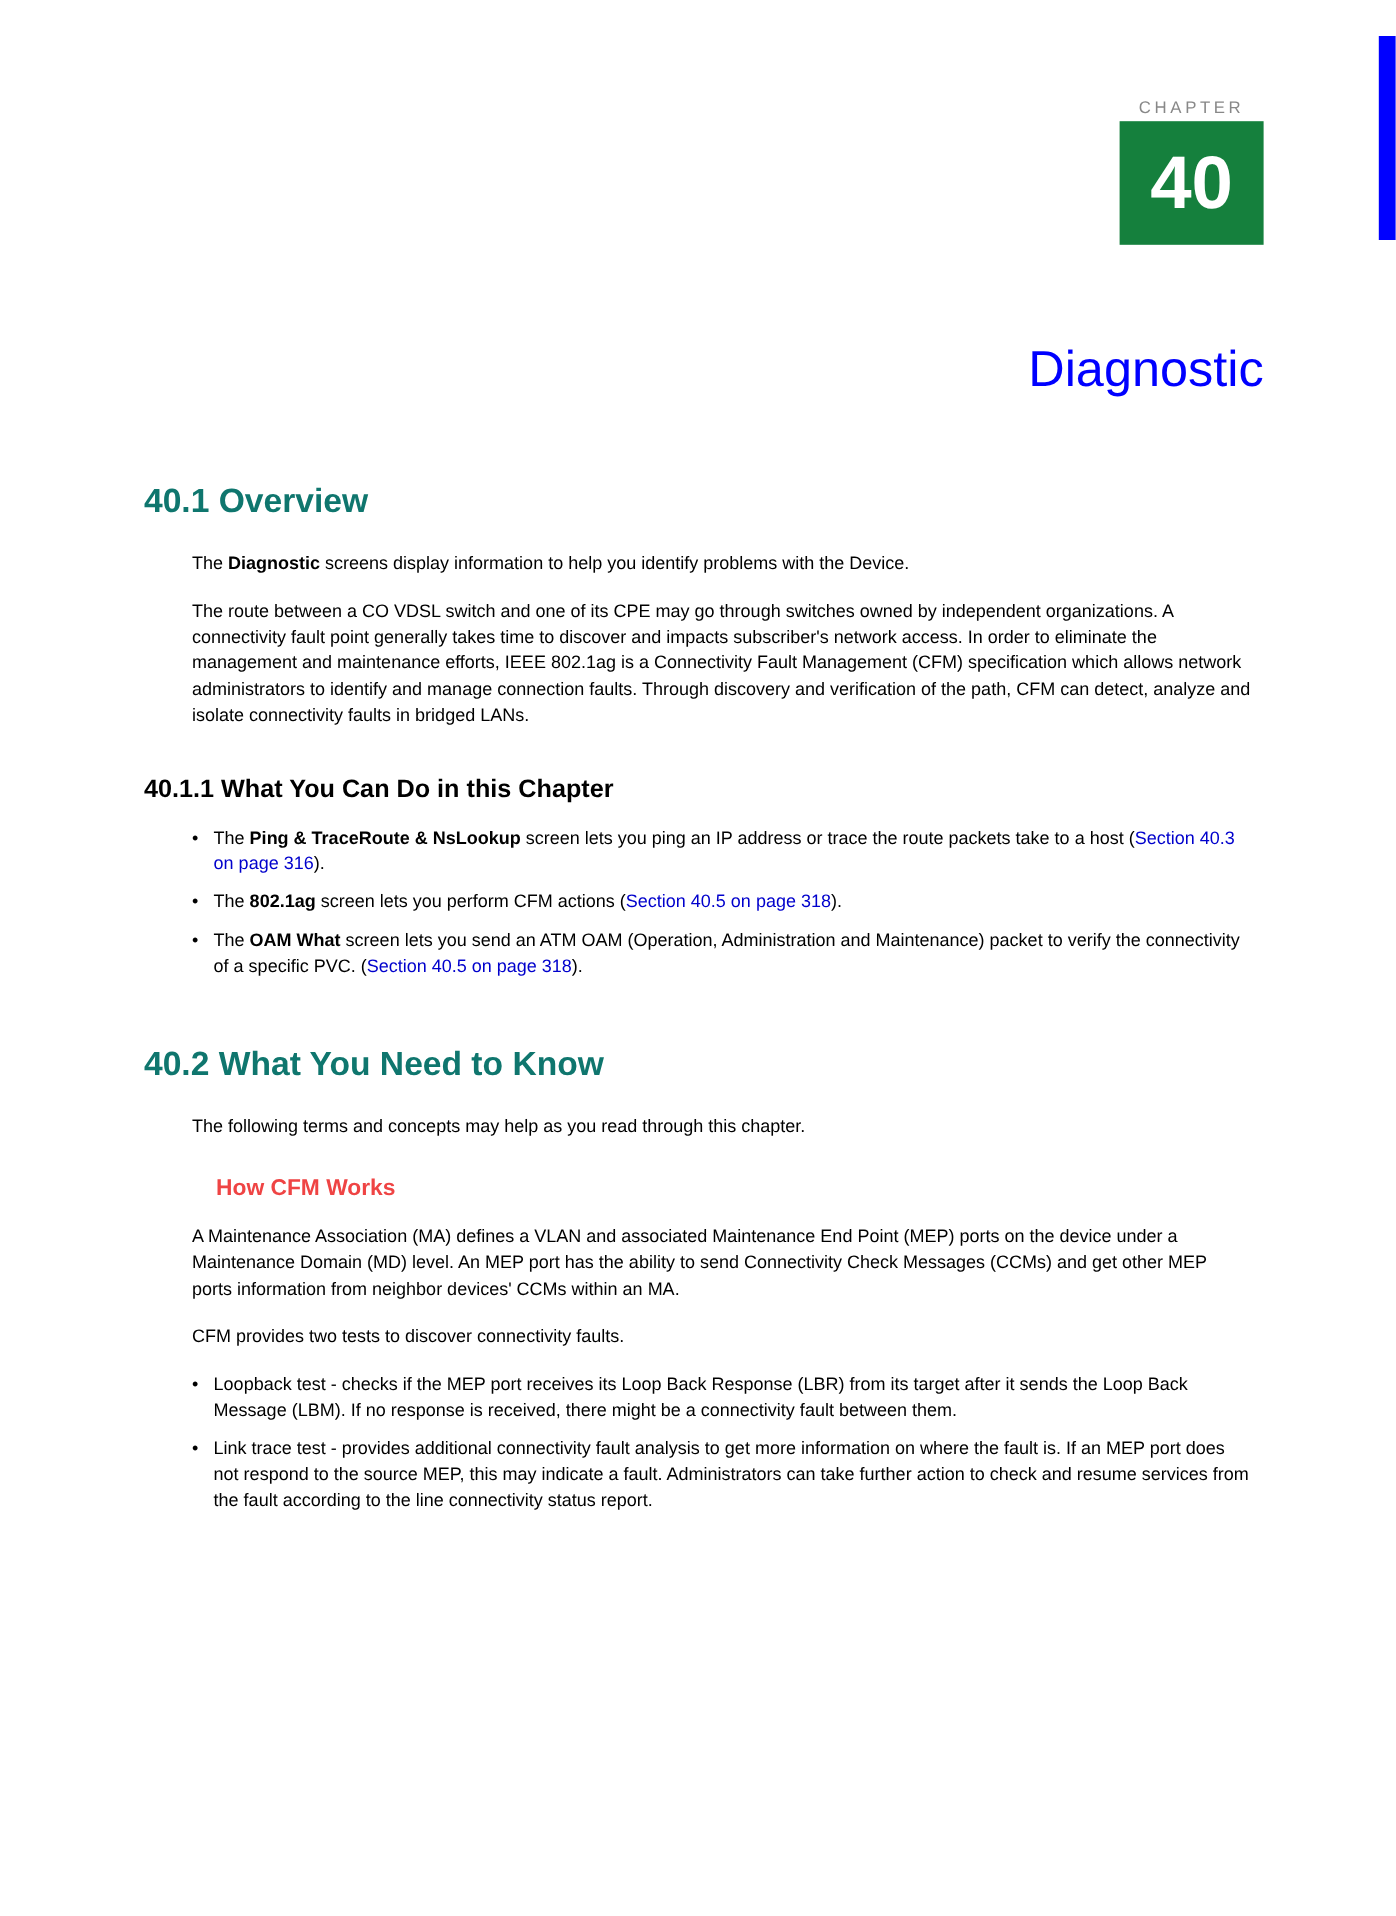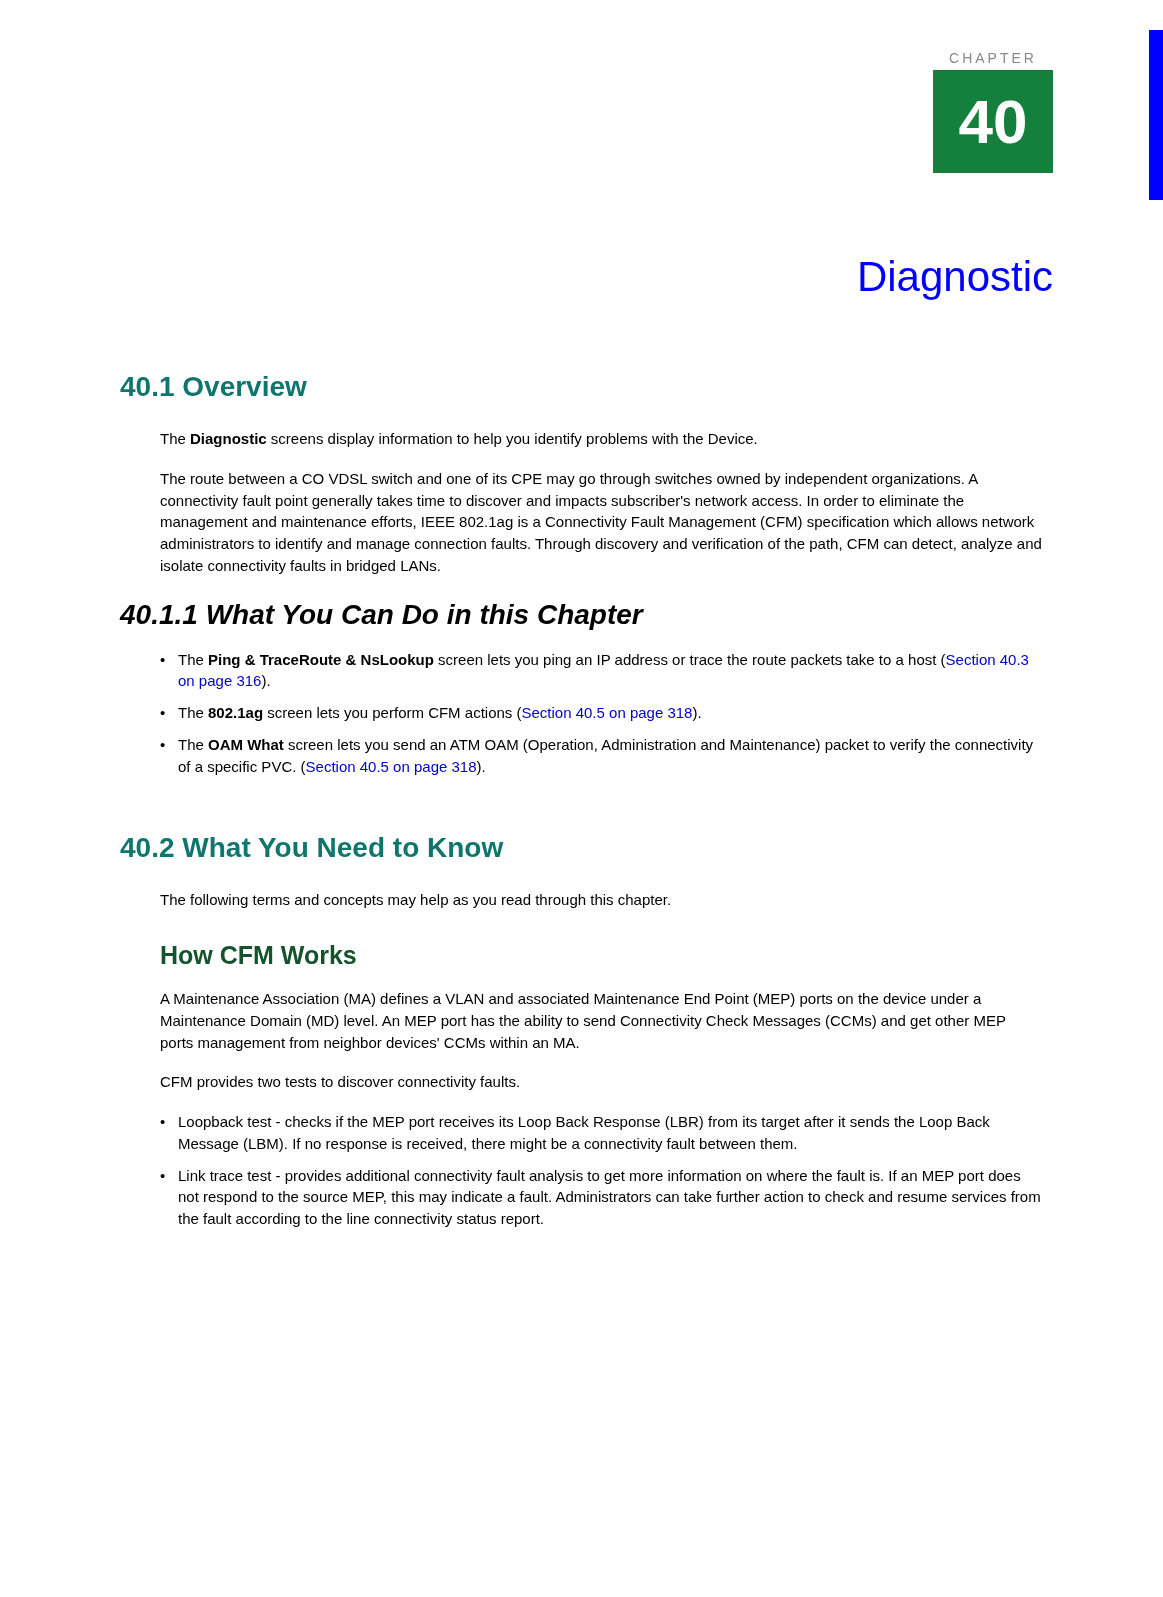--- a/index.html
+++ b/index.html
@@ -30,20 +30,21 @@
       display: inline-block;
       text-align: center;
       margin-right: -10px;
     }
     .chapter-label {
       font-family: Arial, Helvetica, sans-serif;
       font-size: 14px;
       color: #888888;
       letter-spacing: 3px;
       margin-bottom: 4px;
+      margin-top: 31px;
     }
     .chapter-number-box {
       background: #15803d;
       color: #ffffff;
       font-family: Arial, Helvetica, sans-serif;
       font-size: 62px;
       font-weight: bold;
       padding: 16px 24px;
       display: inline-block;
       min-width: 120px;
@@ -60,35 +61,34 @@
     .section-heading {
       font-family: Arial, Helvetica, sans-serif;
       font-size: 28px;
       font-weight: bold;
       color: #0f766e;
       margin-top: 40px;
       margin-bottom: 25px;
     }
     .subsection-heading {
       font-family: Arial, Helvetica, sans-serif;
-      font-size: 28px;
+      font-size: 21px;
       font-weight: bold;
       color: #000000;
-      margin-top: 22px;
+      margin-top: 38px;
       margin-bottom: 18px;
-      font-style: italic;
     }
     .subheading {
       font-family: Arial, Helvetica, sans-serif;
-      font-size: 25px;
+      font-size: 19px;
       font-weight: bold;
-      color: #14532d;
+      color: #ef4444;
       margin-top: 30px;
       margin-bottom: 18px;
-      margin-left: 40px;
+      margin-left: 60px;
     }
     .body-text {
       font-size: 15px;
       line-height: 1.45;
       margin-left: 40px;
       margin-bottom: 18px;
     }
     .bullet-list {
       list-style: none;
       margin-left: 40px;
@@ -177,21 +177,21 @@
       <span>The </span><span class="bold-inline">OAM What</span><span> screen lets you send an ATM OAM (Operation, Administration and Maintenance) packet to verify the connectivity of a specific PVC. (</span><span class="link-text">Section 40.5 on page 318</span><span>).</span>
     </li>
   </ul>
 
   <h2 class="section-heading" style="margin-top:55px;">40.2  What You Need to Know</h2>
 
   <p class="body-text">The following terms and concepts may help as you read through this chapter.</p>
 
   <h4 class="subheading">How CFM Works</h4>
 
-  <p class="body-text">A Maintenance Association (MA) defines a VLAN and associated Maintenance End Point (MEP) ports on the device under a Maintenance Domain (MD) level. An MEP port has the ability to send Connectivity Check Messages (CCMs) and get other MEP ports management from neighbor devices' CCMs within an MA.</p>
+  <p class="body-text">A Maintenance Association (MA) defines a VLAN and associated Maintenance End Point (MEP) ports on the device under a Maintenance Domain (MD) level. An MEP port has the ability to send Connectivity Check Messages (CCMs) and get other MEP ports information from neighbor devices' CCMs within an MA.</p>
 
   <p class="body-text">CFM provides two tests to discover connectivity faults.</p>
 
   <ul class="bullet-list">
     <li class="bullet-item">Loopback test - checks if the MEP port receives its Loop Back Response (LBR) from its target after it sends the Loop Back Message (LBM). If no response is received, there might be a connectivity fault between them.</li>
     <li class="bullet-item">Link trace test - provides additional connectivity fault analysis to get more information on where the fault is. If an MEP port does not respond to the source MEP, this may indicate a fault. Administrators can take further action to check and resume services from the fault according to the line connectivity status report.</li>
   </ul>
 
 
 </div>

